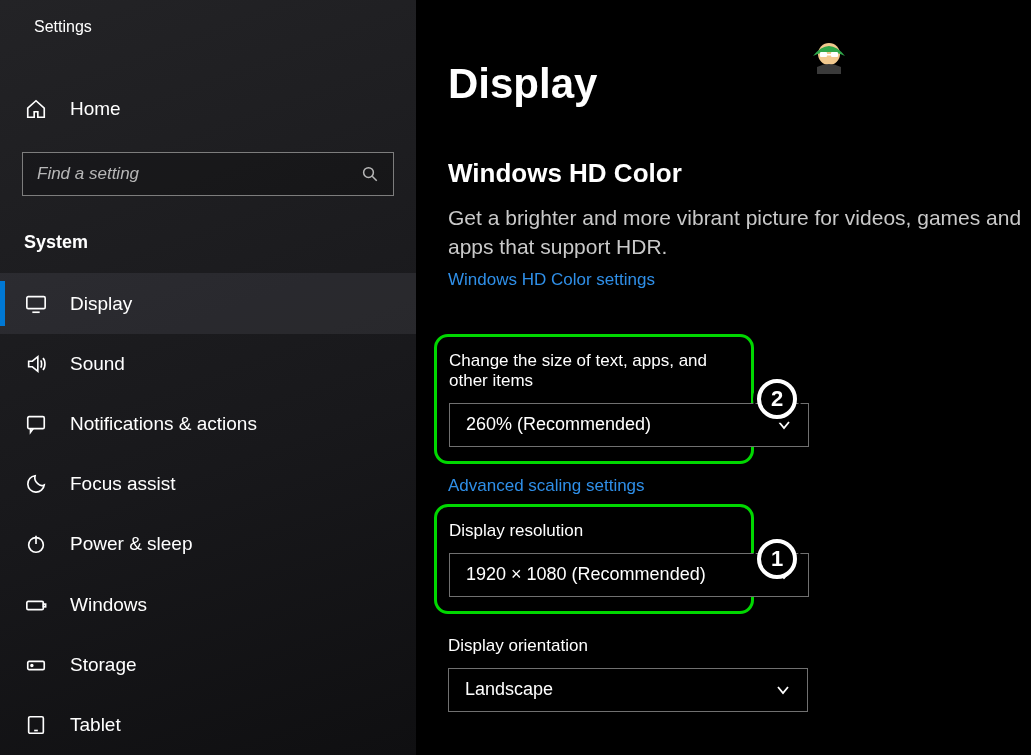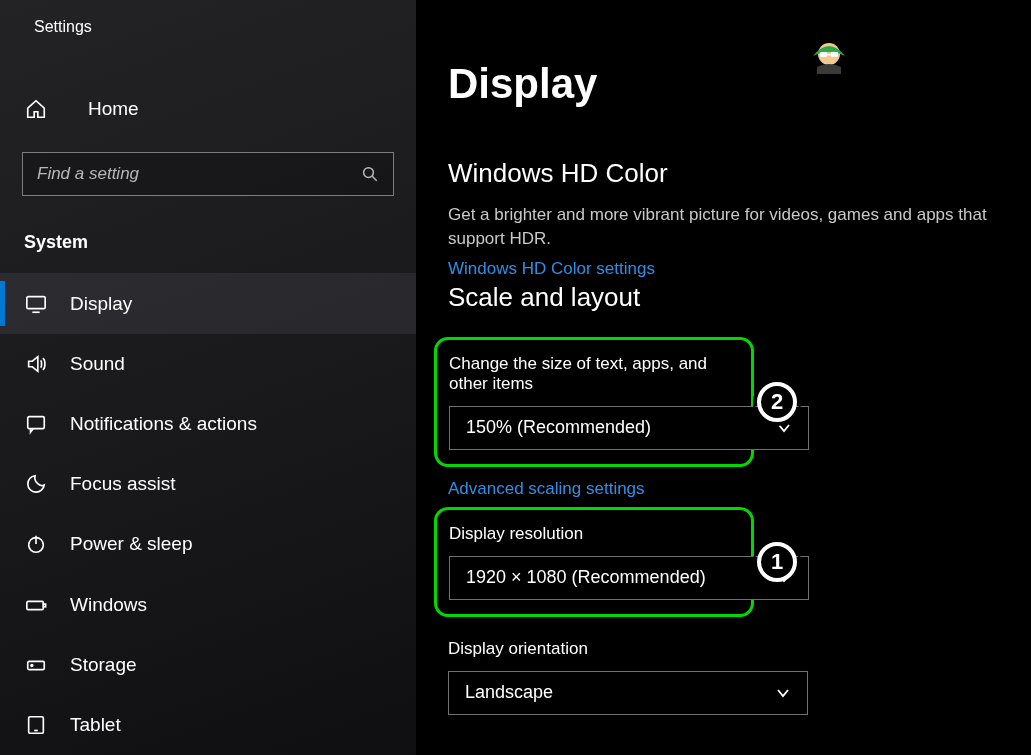--- a/index.html
+++ b/index.html
@@ -2,41 +2,41 @@
 <html><head>
 <meta charset="utf-8">
 <style>
   * { margin:0; padding:0; box-sizing:border-box; }
   html,body { width:1031px; height:755px; overflow:hidden; font-family:"Segoe UI",Arial,sans-serif; background:#000; }
   .app { display:flex; width:100%; height:100%;border-radius:28px; }
 
   
   .sidebar { width:416px; height:100%; background:linear-gradient(160deg,#232326 0%,#18181b 60%,#0f0f11 100%); display:flex; flex-direction:column; color:#fff; }
   .win-title { font-size:16px; color:#fff; padding:18px 0 0 34px; font-weight:400; }
-  .home-item { display:flex; align-items:center; gap:40px; padding:0 0 0 24px; height:52px; margin-top:48px; font-size:19px; cursor:pointer; }
+  .home-item { display:flex; align-items:center; gap:22px; padding:0 0 0 24px; height:52px; margin-top:48px; font-size:19px; cursor:pointer; }
   .home-item .icon { width:24px; height:24px; display:flex; align-items:center; justify-content:center; }
 
   .search-wrap { margin:18px 22px 0 22px; }
   .search-box { display:flex; align-items:center; justify-content:center; border:1px solid #7d7d7d; height:44px; padding:0 14px; background:rgba(0,0,0,0.2); }
   .search-box input { flex:1; background:transparent; border:none; outline:none; color:#b8b8b8; font-size:17px; font-style:italic; }
   .search-box input::placeholder { color:#b8b8b8; font-style:italic; }
   .search-icon { width:18px; height:18px; display:flex; align-items:center; justify-content:center; }
 
   .cat-label { font-size:18px; font-weight:600; color:#fff; padding:36px 0 20px 24px; }
   .nav-item { display:flex; align-items:center; gap:22px; padding:0 0 0 24px; height:62px; font-size:19px; color:#fff; cursor:pointer; }
   .nav-item.active { position:relative; background:rgba(130,130,140,0.15); }
   .nav-item.active::before { content:""; position:absolute; left:0; top:8px; bottom:8px; width:5px; background:#0078d4; }
   .nav-item .icon { width:24px; height:24px; display:flex; align-items:center; justify-content:center; }
 
   
   .main { flex:1; background:#000; color:#fff; padding:60px 0 0 32px; position:relative; overflow:hidden; }
   .page-title { font-size:42px; font-weight:600; margin-bottom:50px; }
-  .section-title { font-size:26px; font-weight:400; margin:3px 0 14px 0; }
-  .section-desc { font-size:17px; color:#c9c9c9; line-height:1.4; max-width:580px; margin-bottom:8px; }
-  .link { color:#2f8fe8; font-size:17px; cursor:pointer; display:inline-block; }
+  .section-title { font-size:26px; font-weight:700; margin:12px 0 14px 0; }
+  .section-desc { font-size:21px; color:#c9c9c9; line-height:1.4; max-width:580px; margin-bottom:8px; }
+  .link { color:#2f8fe8; font-size:17px; cursor:pointer; display:inline-block; margin-bottom:34px; }
 
   .field-label { font-size:17px; color:#fff; margin:8px 0 2px 0; }
   .dropdown { width:360px; height:44px; border:1px solid #707070; background:#000; color:#fff; display:flex; align-items:center; justify-content:space-between; padding:0 16px; font-size:18px; cursor:pointer; }
   .chevron { width:16px; height:16px; display:flex; align-items:center; justify-content:center; }
 
   
   .highlight-box { border:3px solid #00d800; border-radius:14px; padding:6px 12px 14px 12px; margin-left:-14px; width:320px; position:relative; }
   .spacer-10{height:10px;} .spacer-12{height:12px;} .spacer-14{height:14px;}
   .num-badge { position:absolute; right:-46px; top:50%; transform:translateY(-50%); width:40px; height:40px; border:4px solid #fff; border-radius:50%; background:#000; color:#fff; font-size:22px; font-weight:700; display:flex; align-items:center; justify-content:center; }
   .badge-outer{ position:absolute; right:-50px; top:50%; transform:translateY(-50%); width:48px;height:48px;border:2px solid #000;border-radius:50%; pointer-events:none;}
@@ -168,29 +168,28 @@
         <path d="M10 33 Q22 27 34 33 L34 40 L10 40 Z" fill="#3a3a3a"></path>
       </svg>
     </div>
 
     <h1 class="page-title">Display</h1>
 
     <h2 class="section-title">Windows HD Color</h2>
     <p class="section-desc">Get a brighter and more vibrant picture for videos, games and apps that support HDR.</p>
     <a class="link">Windows HD Color settings</a>
 
-    <h2 class="section-title">Scale and layout</h2>
     <div class="spacer-10"></div>
 
     
     <div class="highlight-box">
       <div class="field-label">Change the size of text, apps, and other items</div>
       <div class="spacer-10"></div>
       <div class="dropdown">
-        <span>150% (Recommended)</span>
+        <span>260% (Recommended)</span>
         <span class="chevron">
           <svg viewBox="0 0 16 16" width="16" height="16" fill="none" stroke="#fff" stroke-width="1.8">
               <path d="M3 5l5 6 5-6"></path>
             </svg>
         </span>
       </div>
       <div class="num-badge">2</div>
       <div class="badge-outer"></div>
     </div>
 

